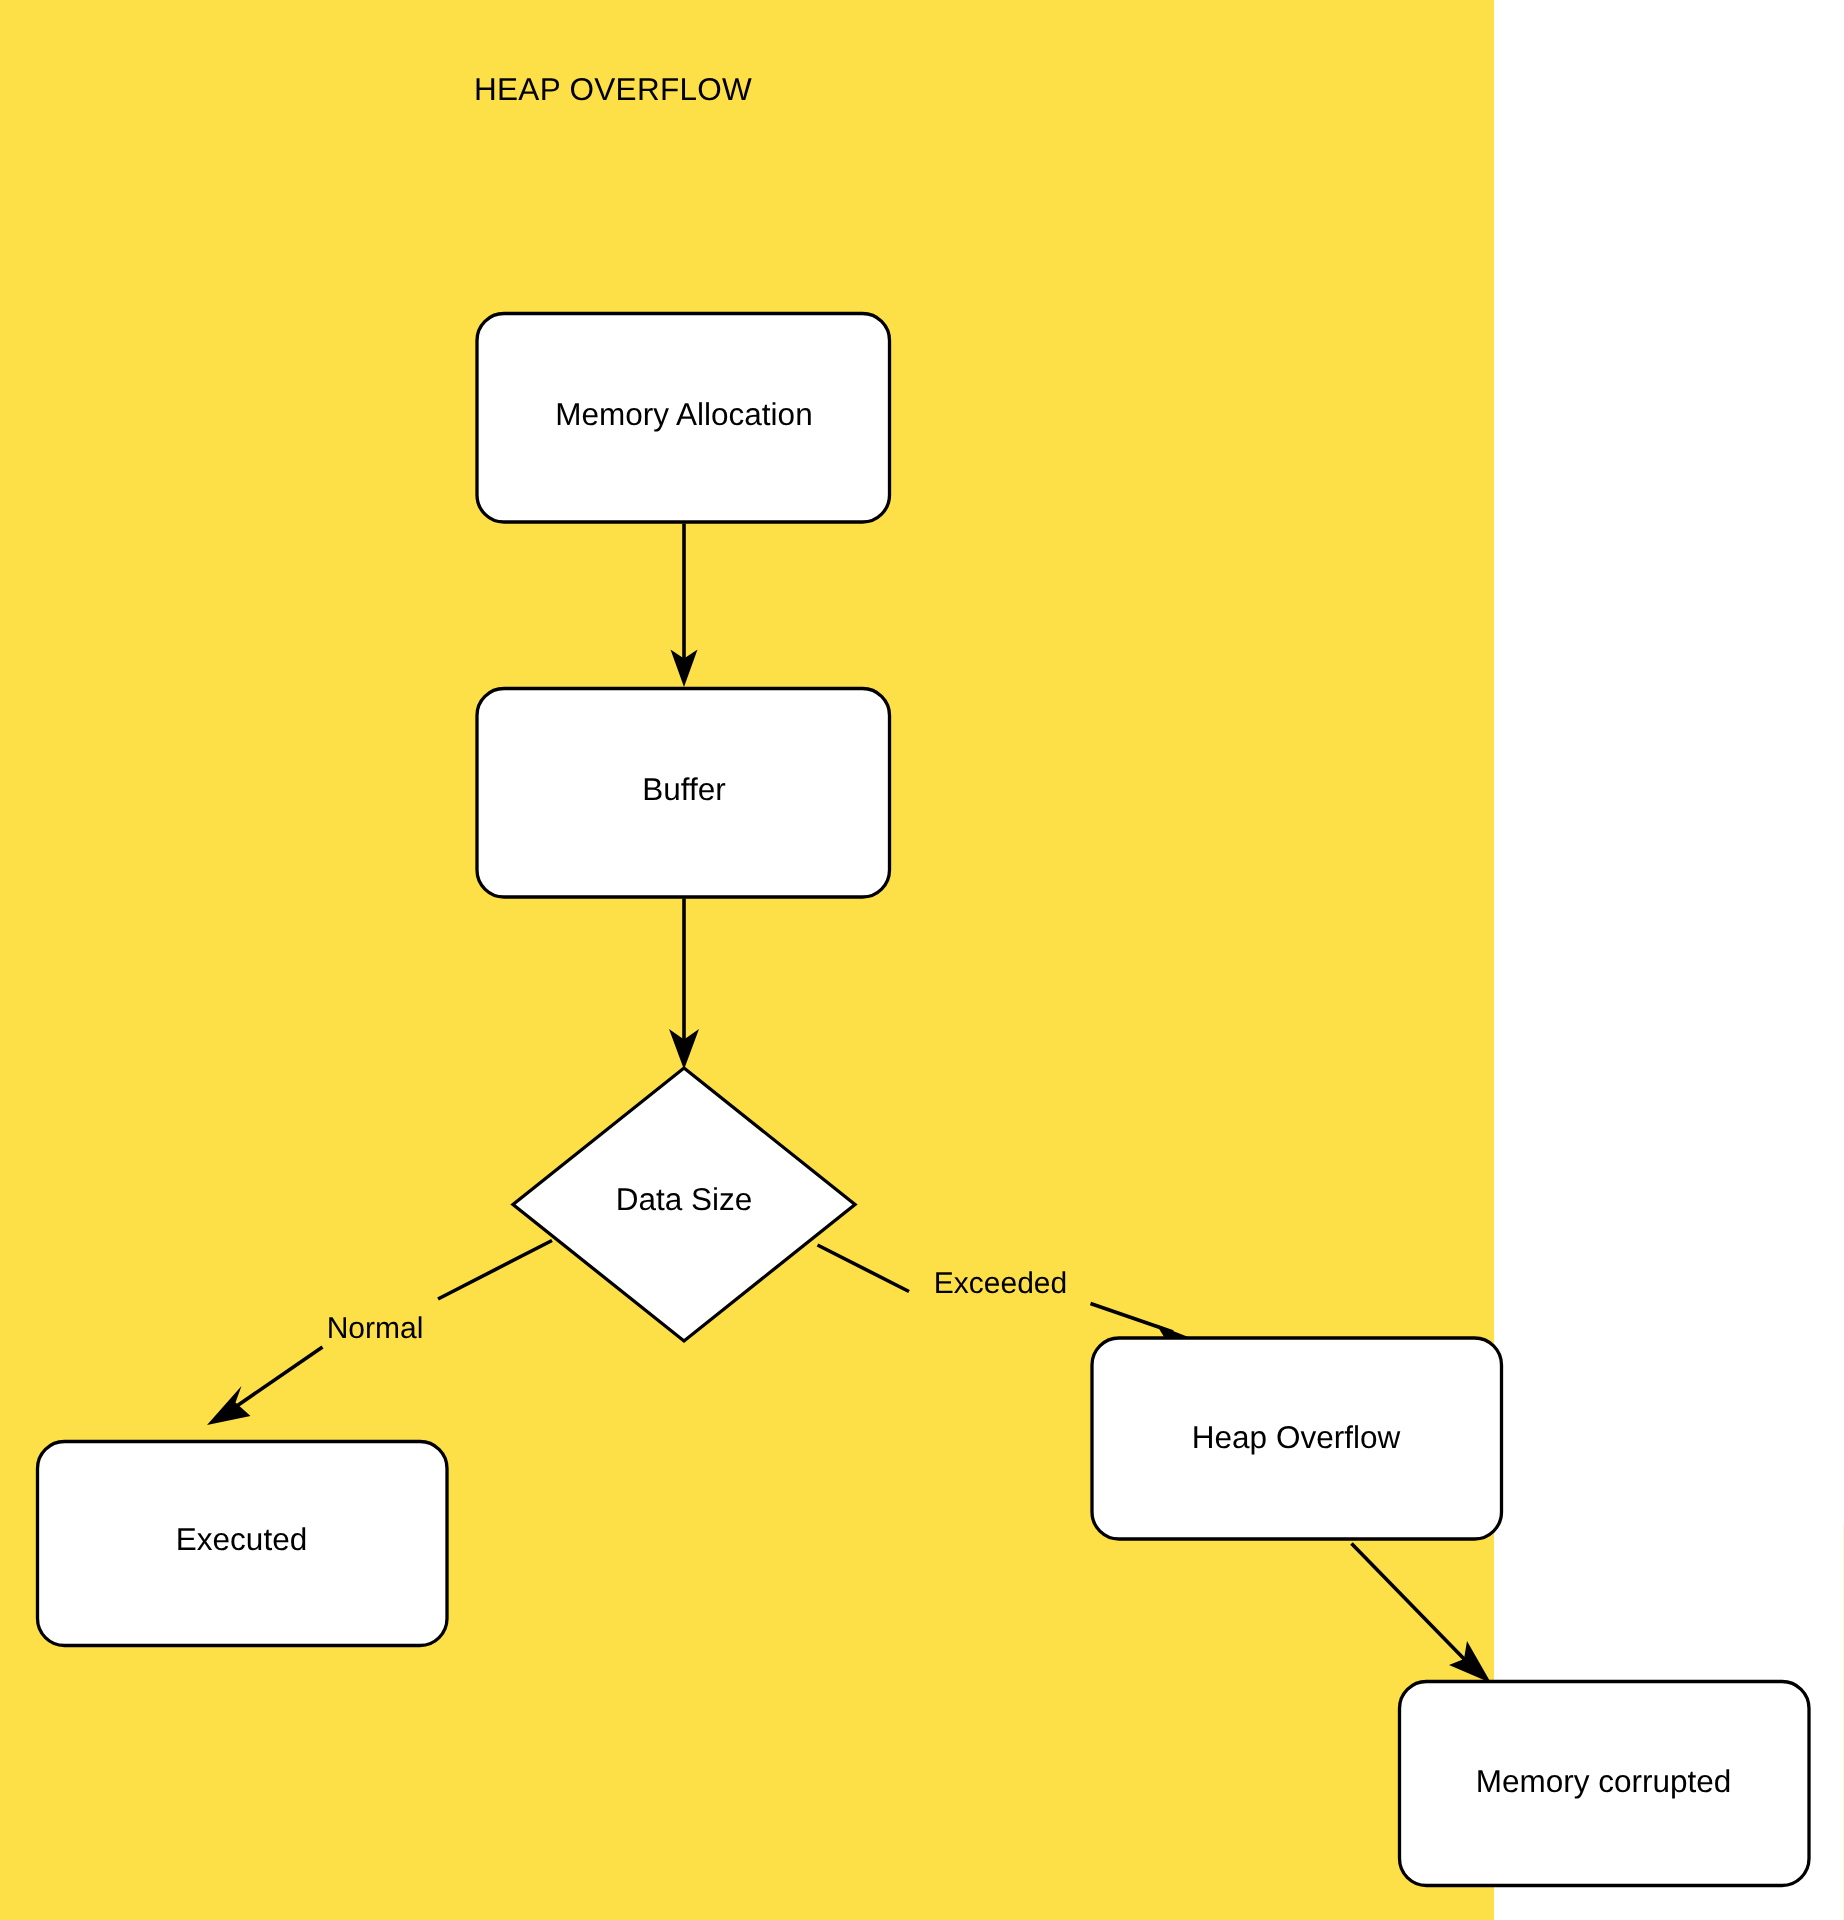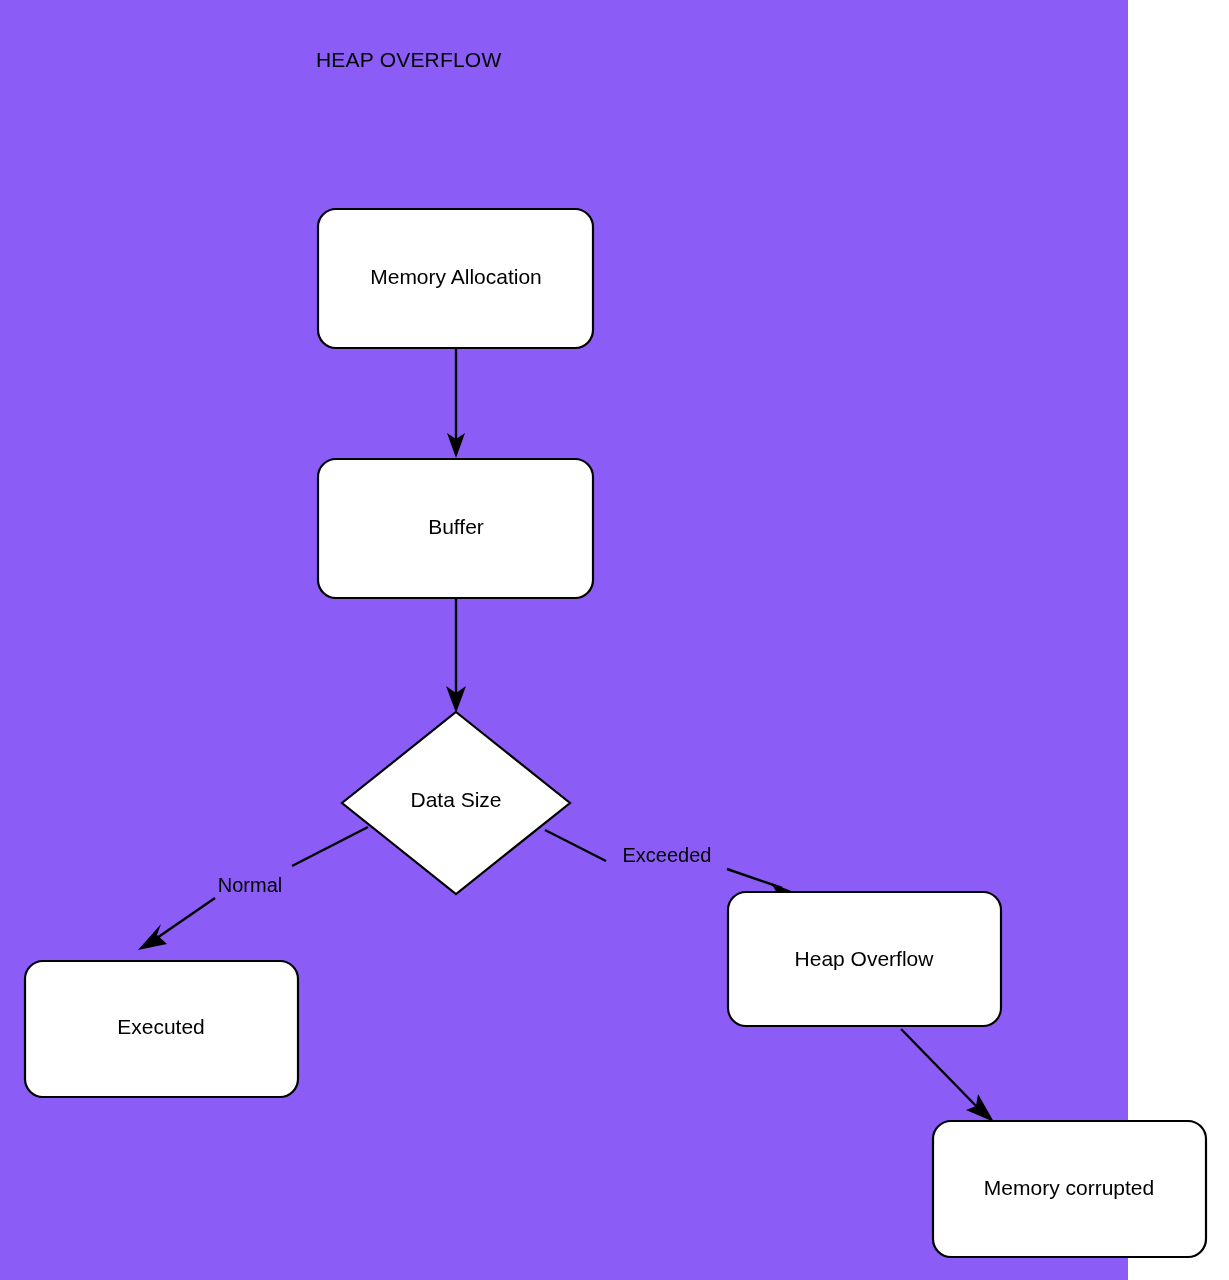--- a/index.html
+++ b/index.html
@@ -8,23 +8,23 @@
     background: #ffffff;
   }
   body {
     width: 1229px;
     height: 1280px;
     overflow: hidden;
     font-family: "Liberation Sans", sans-serif;
   }
   #canvas {
     position: relative;
-    width: 1128px;
+    width: 996px;
     height: 1280px;
-    background: #8b5cf6;
+    background: #fde047;
   }
   #flow-svg {
     position: absolute;
     top: 0;
     left: 0;
     width: 1229px;
     height: 1280px;
     display: block;
   }
   .node-shape {

